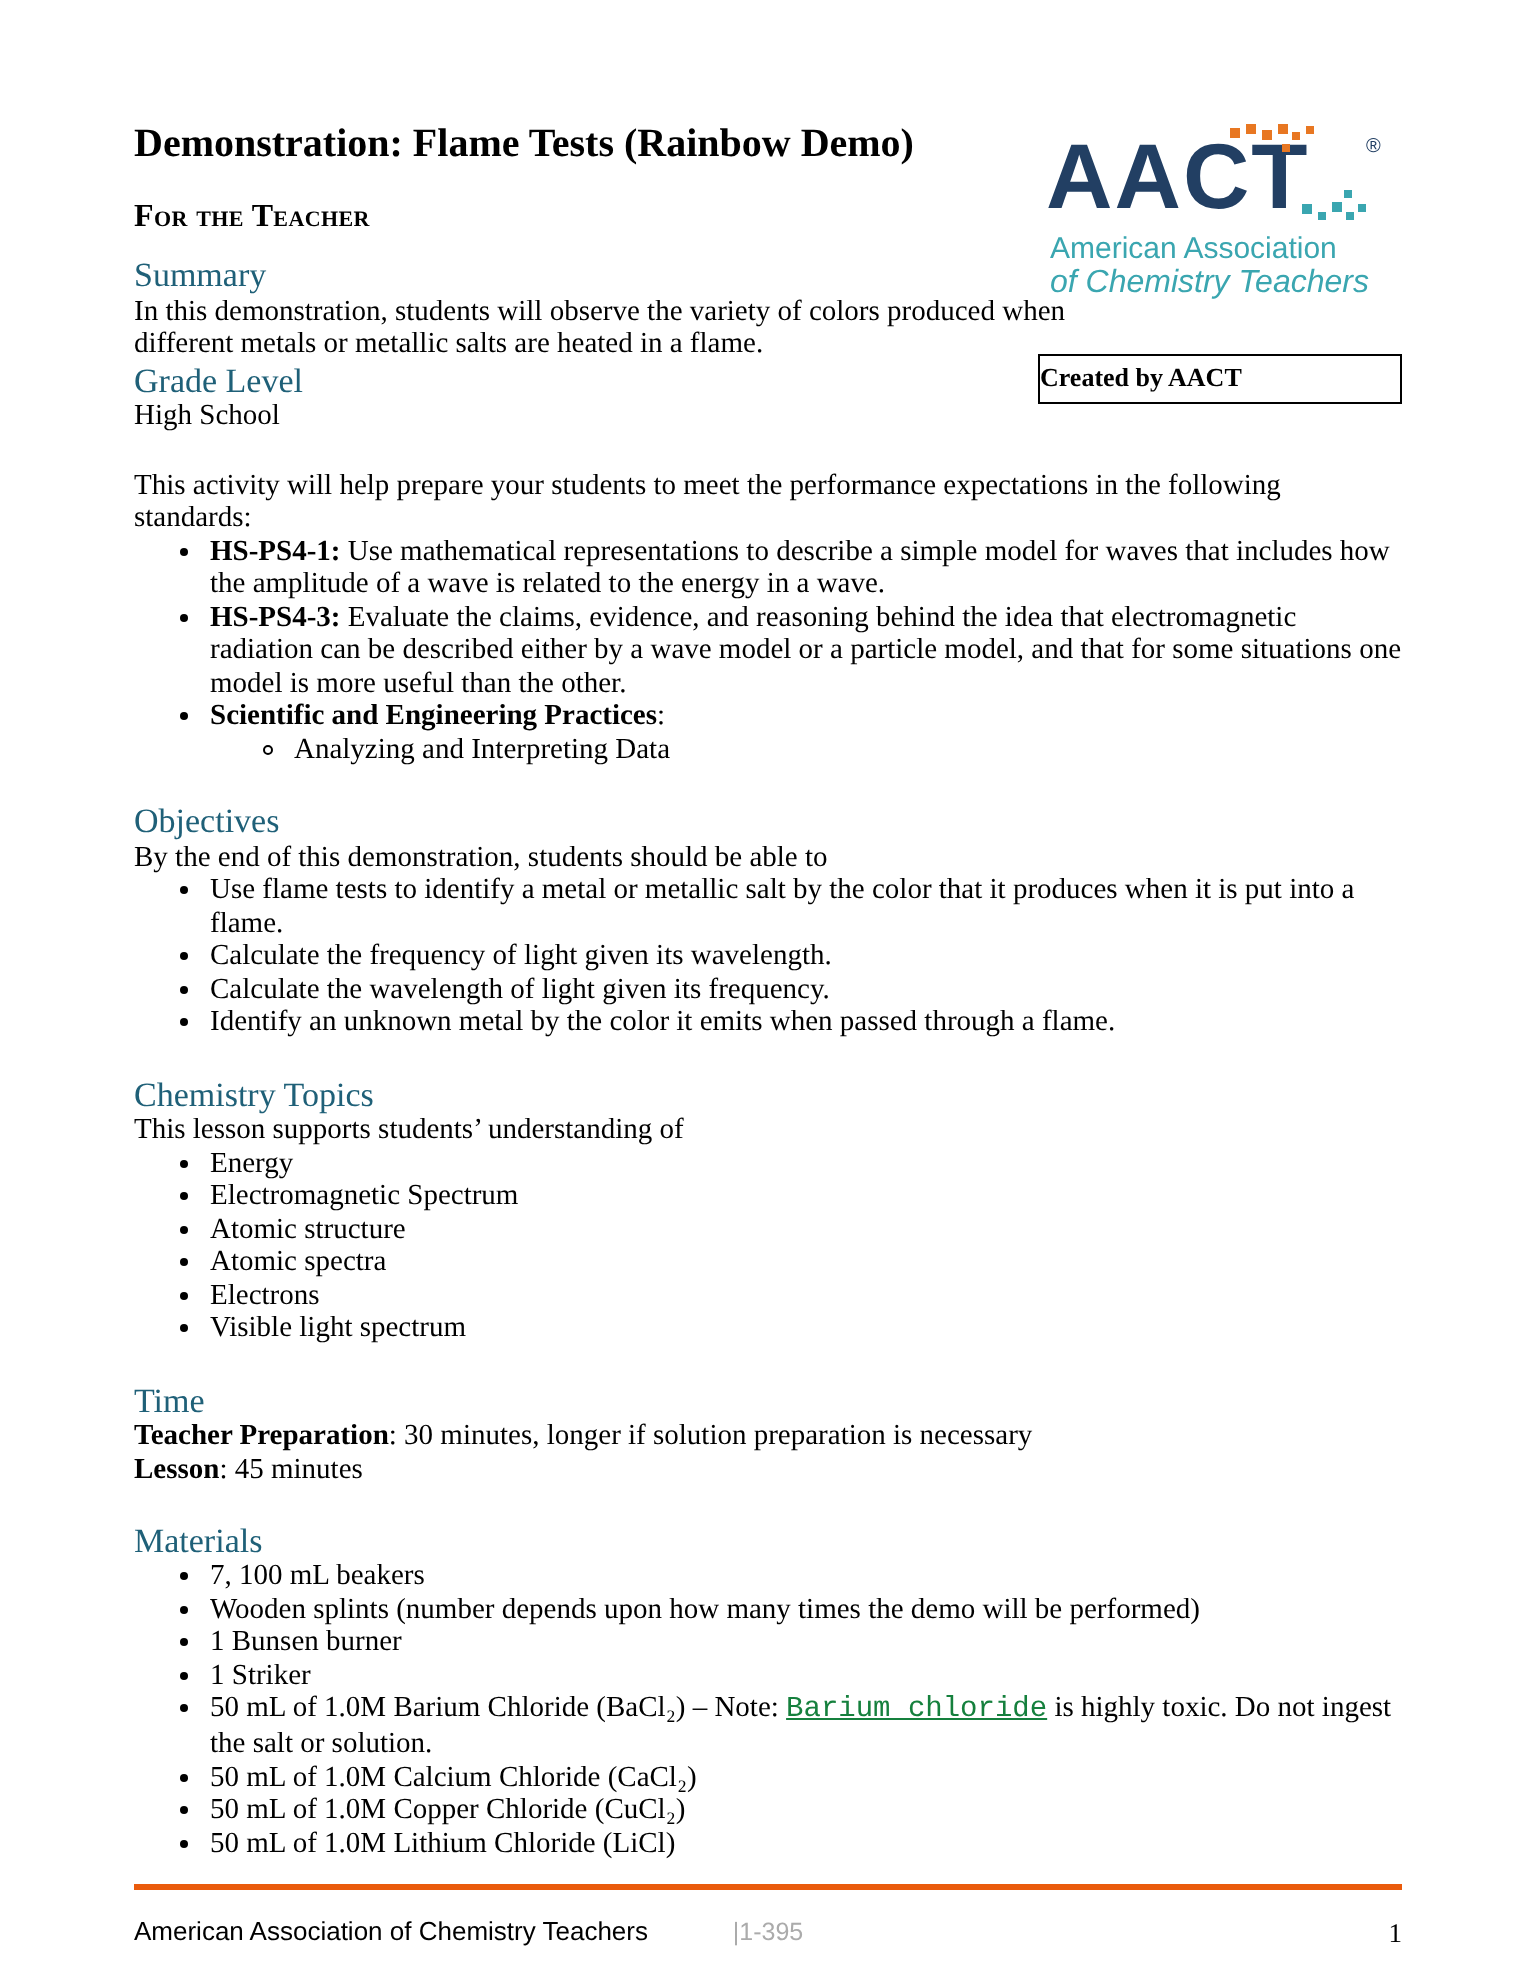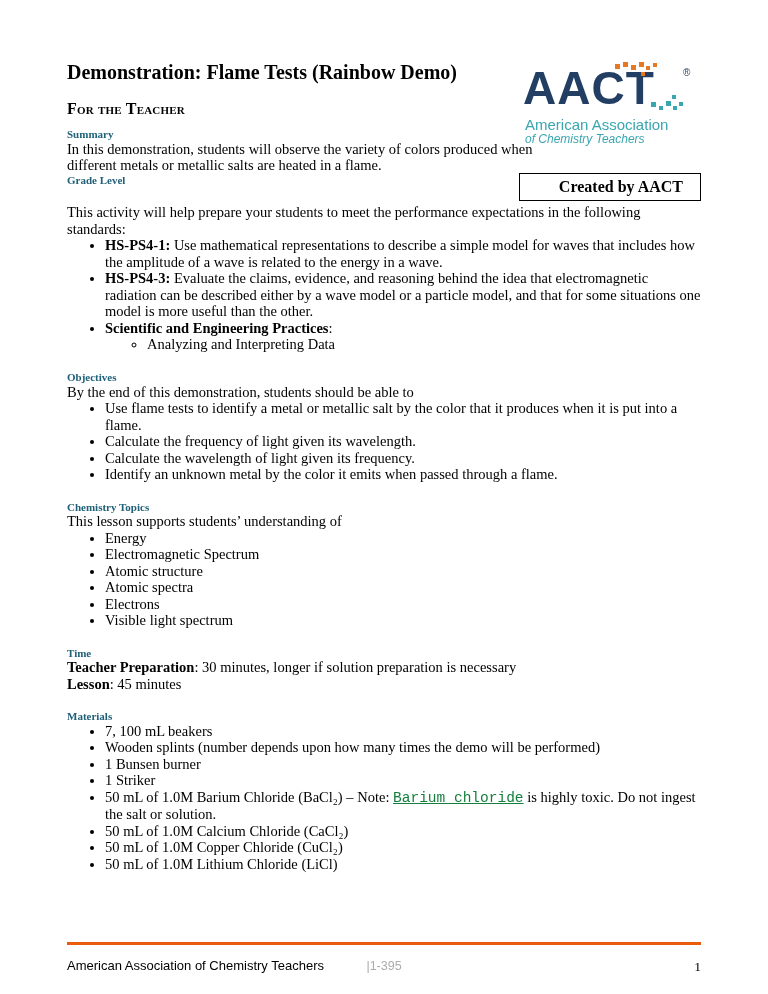--- a/index.html
+++ b/index.html
@@ -23,22 +23,22 @@
   h1.doc-title { font-size:20px; font-weight:bold; line-height:1.2; margin-bottom:16px; }
   .for-teacher {
     font-weight:bold;
     font-variant:small-caps;
     font-size:16px;
     letter-spacing:0.2px;
     margin-bottom:10px;
   }
   h3.sec {
     color:#1F6078;
-    font-size:11px;
-    font-weight:bold;
+    font-size:17px;
+    font-weight:normal;
     margin:0;
   }
   .sec-gap { margin-top:17px; }
   section.block { margin-top:18px; }
   p { margin:0; }
 
   ul.bullets { list-style:disc; margin:0; padding-left:38px; }
   ul.bullets li { margin:0; }
   ul.sub-bullets { list-style:circle; margin:0; padding-left:42px; }
   .b { font-weight:bold; }
@@ -48,30 +48,30 @@
   
   .logo-svg { display:block; margin-left:4px; }
   .tagline1 {
     font-family:"Liberation Sans", sans-serif;
     font-size:15px; color:#3AA6B0;
     margin-top:2px; margin-left:6px;
   }
   .tagline2 {
     font-family:"Liberation Sans", sans-serif;
     font-style:italic;
-    font-size:12px; color:#3AA6B0;
+    font-size:16px; color:#3AA6B0;
     margin-left:6px;
   }
   .created-box {
     margin-top:26px;
     border:1.5px solid #000;
-    text-align:right;
+    text-align:left;
     font-weight:bold;
-    font-size:16px;
-    padding:4px 17px;
+    font-size:13px;
+    padding:4px 0;
     width:100%;
     background:#fff;
   }
 
   
   .footer {
     position:absolute;
     left:67px; right:67px; bottom:24px;
     border-top:3px solid #EA5B0C;
     padding-top:14px;
@@ -96,20 +96,21 @@
 
   <div class="top">
     <div class="top-left">
       <h1 class="doc-title">Demonstration: Flame Tests (Rainbow Demo)</h1>
       <div class="for-teacher">For the Teacher</div>
 
       <h3 class="sec">Summary</h3>
       <p>In this demonstration, students will observe the variety of colors produced when different metals or metallic salts are heated in a flame.</p>
 
       <h3 class="sec sec-gap">Grade Level</h3>
+      <p>High School</p>
     </div>
 
     <div class="top-right">
       <svg class="logo-svg" width="172" height="52" viewBox="0 0 172 52">
         <text x="0" y="42" font-family="Liberation Sans, sans-serif" font-weight="bold" font-size="46" fill="#223F63" style="letter-spacing:1px">AACT</text>
 
         <g>
           <rect x="92" y="2" width="5" height="5" fill="#E87722"></rect>
           <rect x="100" y="0" width="5" height="5" fill="#E87722"></rect>
           <rect x="108" y="3" width="5" height="5" fill="#E87722"></rect>

